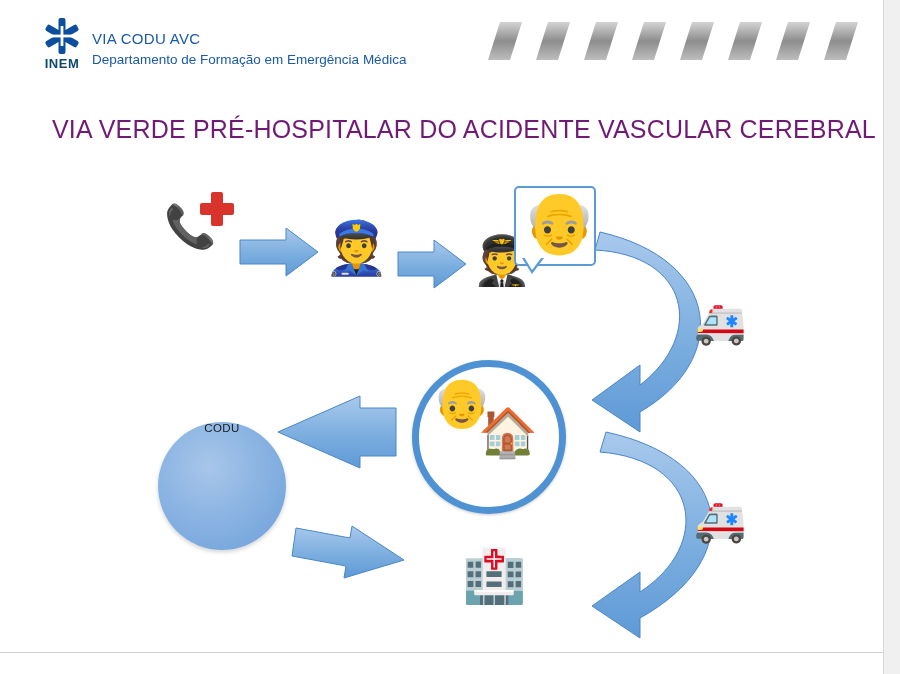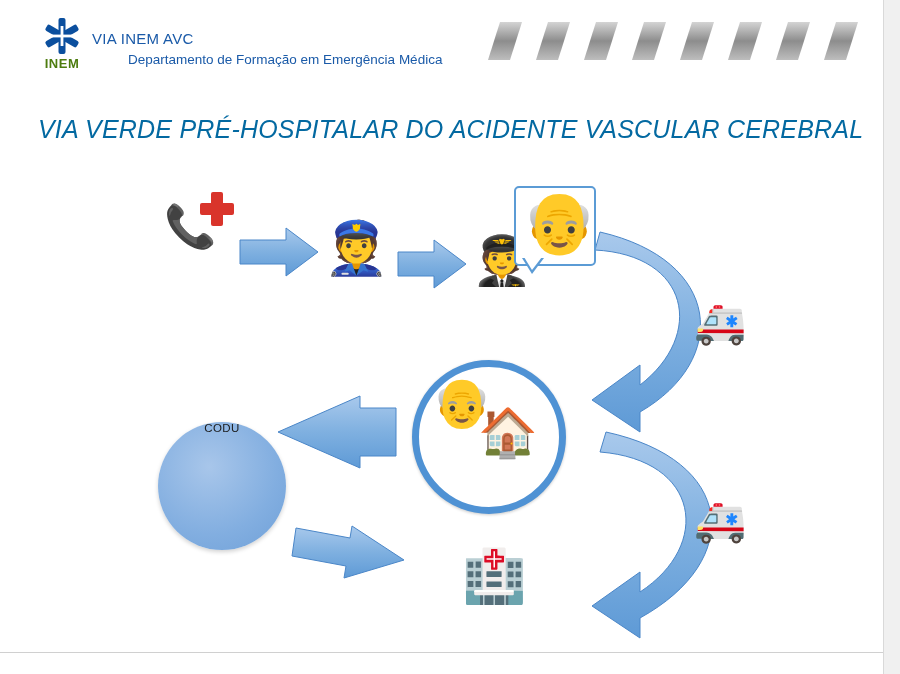--- a/index.html
+++ b/index.html
@@ -62,59 +62,57 @@
   }
   .logo-star {
     width: 40px;
     height: 40px;
     margin: 0 auto;
     display: block;
   }
   .logo-text {
     font-size: 13px;
     font-weight: bold;
-    color: #4d7c0f;
+    color: #0c4a6e;
     letter-spacing: 0.5px;
     line-height: 14px;
     margin-top: 1px;
   }
   .header-title {
     position: absolute;
     left: 92px;
     top: 30px;
     font-size: 15px;
     color: #1a5aa8;
     letter-spacing: 0.3px;
   }
   .header-sub {
     position: absolute;
     left: 92px;
     top: 52px;
     font-size: 13.5px;
     color: #1a5aa8;
-    margin-left: 36px;
   }
   .stripes {
     position: absolute;
     left: 488px;
     top: 22px;
     width: 388px;
     height: 38px;
   }
 
   
   .slide-title {
     position: absolute;
-    left: 38px;
+    left: 52px;
     top: 115px;
     font-size: 25px;
-    color: #0369a1;
+    color: #701a75;
     letter-spacing: 0.2px;
     white-space: nowrap;
-    font-style: italic;
   }
 
   
   .diagram {
     position: absolute;
     left: 0;
     top: 160px;
     width: 884px;
     height: 480px;
   }
@@ -210,21 +208,21 @@
             <rect x="16.5" y="2" width="7" height="36" rx="2" transform="rotate(120 20 20)"></rect>
           </g>
           <g fill="#ffffff">
             <rect x="18.6" y="10" width="2.8" height="20"></rect>
             <rect x="10" y="18.6" width="20" height="2.8"></rect>
           </g>
         </svg>
         <div class="logo-text">INEM</div>
       </div>
 
-      <div class="header-title">VIA INEM AVC</div>
+      <div class="header-title">VIA CODU AVC</div>
       <div class="header-sub">Departamento de Formação em Emergência Médica</div>
 
       <svg class="stripes" viewBox="0 0 388 38">
         <defs>
           <linearGradient id="sg" x1="0" y1="0" x2="0" y2="1">
             <stop offset="0%" stop-color="#d4d4d4"></stop>
             <stop offset="50%" stop-color="#8d8d8d"></stop>
             <stop offset="100%" stop-color="#bdbdbd"></stop>
           </linearGradient>
         </defs>

